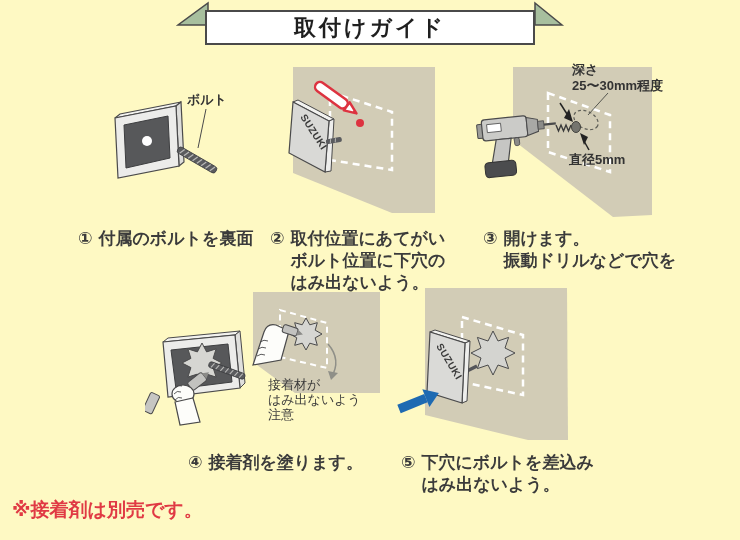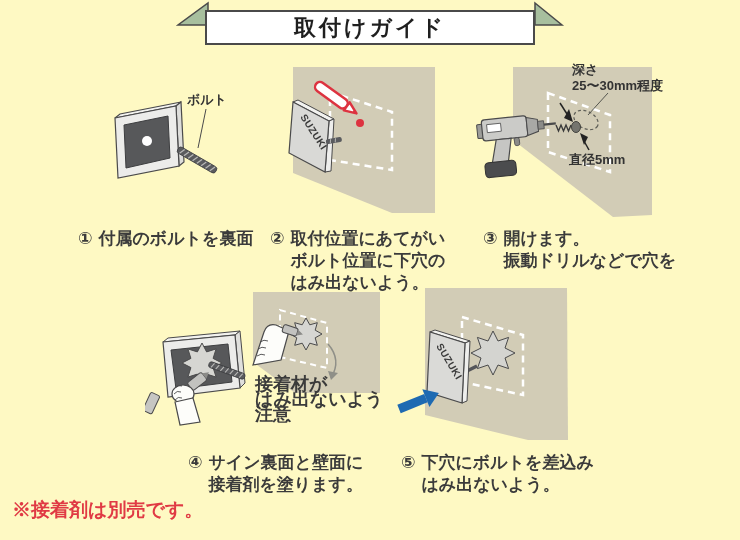--- a/index.html
+++ b/index.html
@@ -23,22 +23,22 @@
   .il4{left:145px;top:290px;}
   .il5{left:393px;top:283px;}
   
   .step{position:absolute;display:flex;gap:6px;font-size:17px;font-weight:bold;line-height:22px;color:#3b3b3b;}
   .step .lines{display:flex;flex-direction:column;}
   .s1{left:78px;top:228px;}
   .s2{left:270px;top:228px;}
   .s3{left:483px;top:228px;}
   .s4{left:188px;top:452px;}
   .s5{left:401px;top:452px;}
-  .glue-note{position:absolute;left:255px;top:377px;font-size:18px;font-weight:bold;line-height:15px;color:#3b3b3b;}
-  .footnote{position:absolute;left:12px;top:497px;font-size:19px;font-weight:bold;color:#e03a44;font-family:Liberation Serif, serif;}
+  .glue-note{position:absolute;left:268px;top:377px;font-size:13px;font-weight:normal;line-height:15px;color:#3b3b3b;}
+  .footnote{position:absolute;left:12px;top:497px;font-size:19px;font-weight:bold;color:#e03a44;}
 </style>
 </head>
 <body>
 
 <div class="page">
 
   <svg class="banner-deco" width="400" height="50" viewBox="0 0 400 50">
     <polygon points="8,25 38,25 38,3" fill="#a7bf9e" stroke="#4a4a4a" stroke-width="1.5"></polygon>
     <polygon points="365,3 365,25 392,25" fill="#a7bf9e" stroke="#4a4a4a" stroke-width="1.5"></polygon>
   </svg>
@@ -205,21 +205,20 @@
   <div class="step s3">
     <span>③</span>
     <span class="lines">
       <span>開けます。</span>
       <span>振動ドリルなどで穴を</span>
     </span>
   </div>
   <div class="step s4">
     <span>④</span>
     <span class="lines">
-      <span>サイン裏面と壁面に</span>
       <span>接着剤を塗ります。</span>
     </span>
   </div>
   <div class="step s5">
     <span>⑤</span>
     <span class="lines">
       <span>下穴にボルトを差込み</span>
       <span>はみ出ないよう。</span>
     </span>
   </div>

